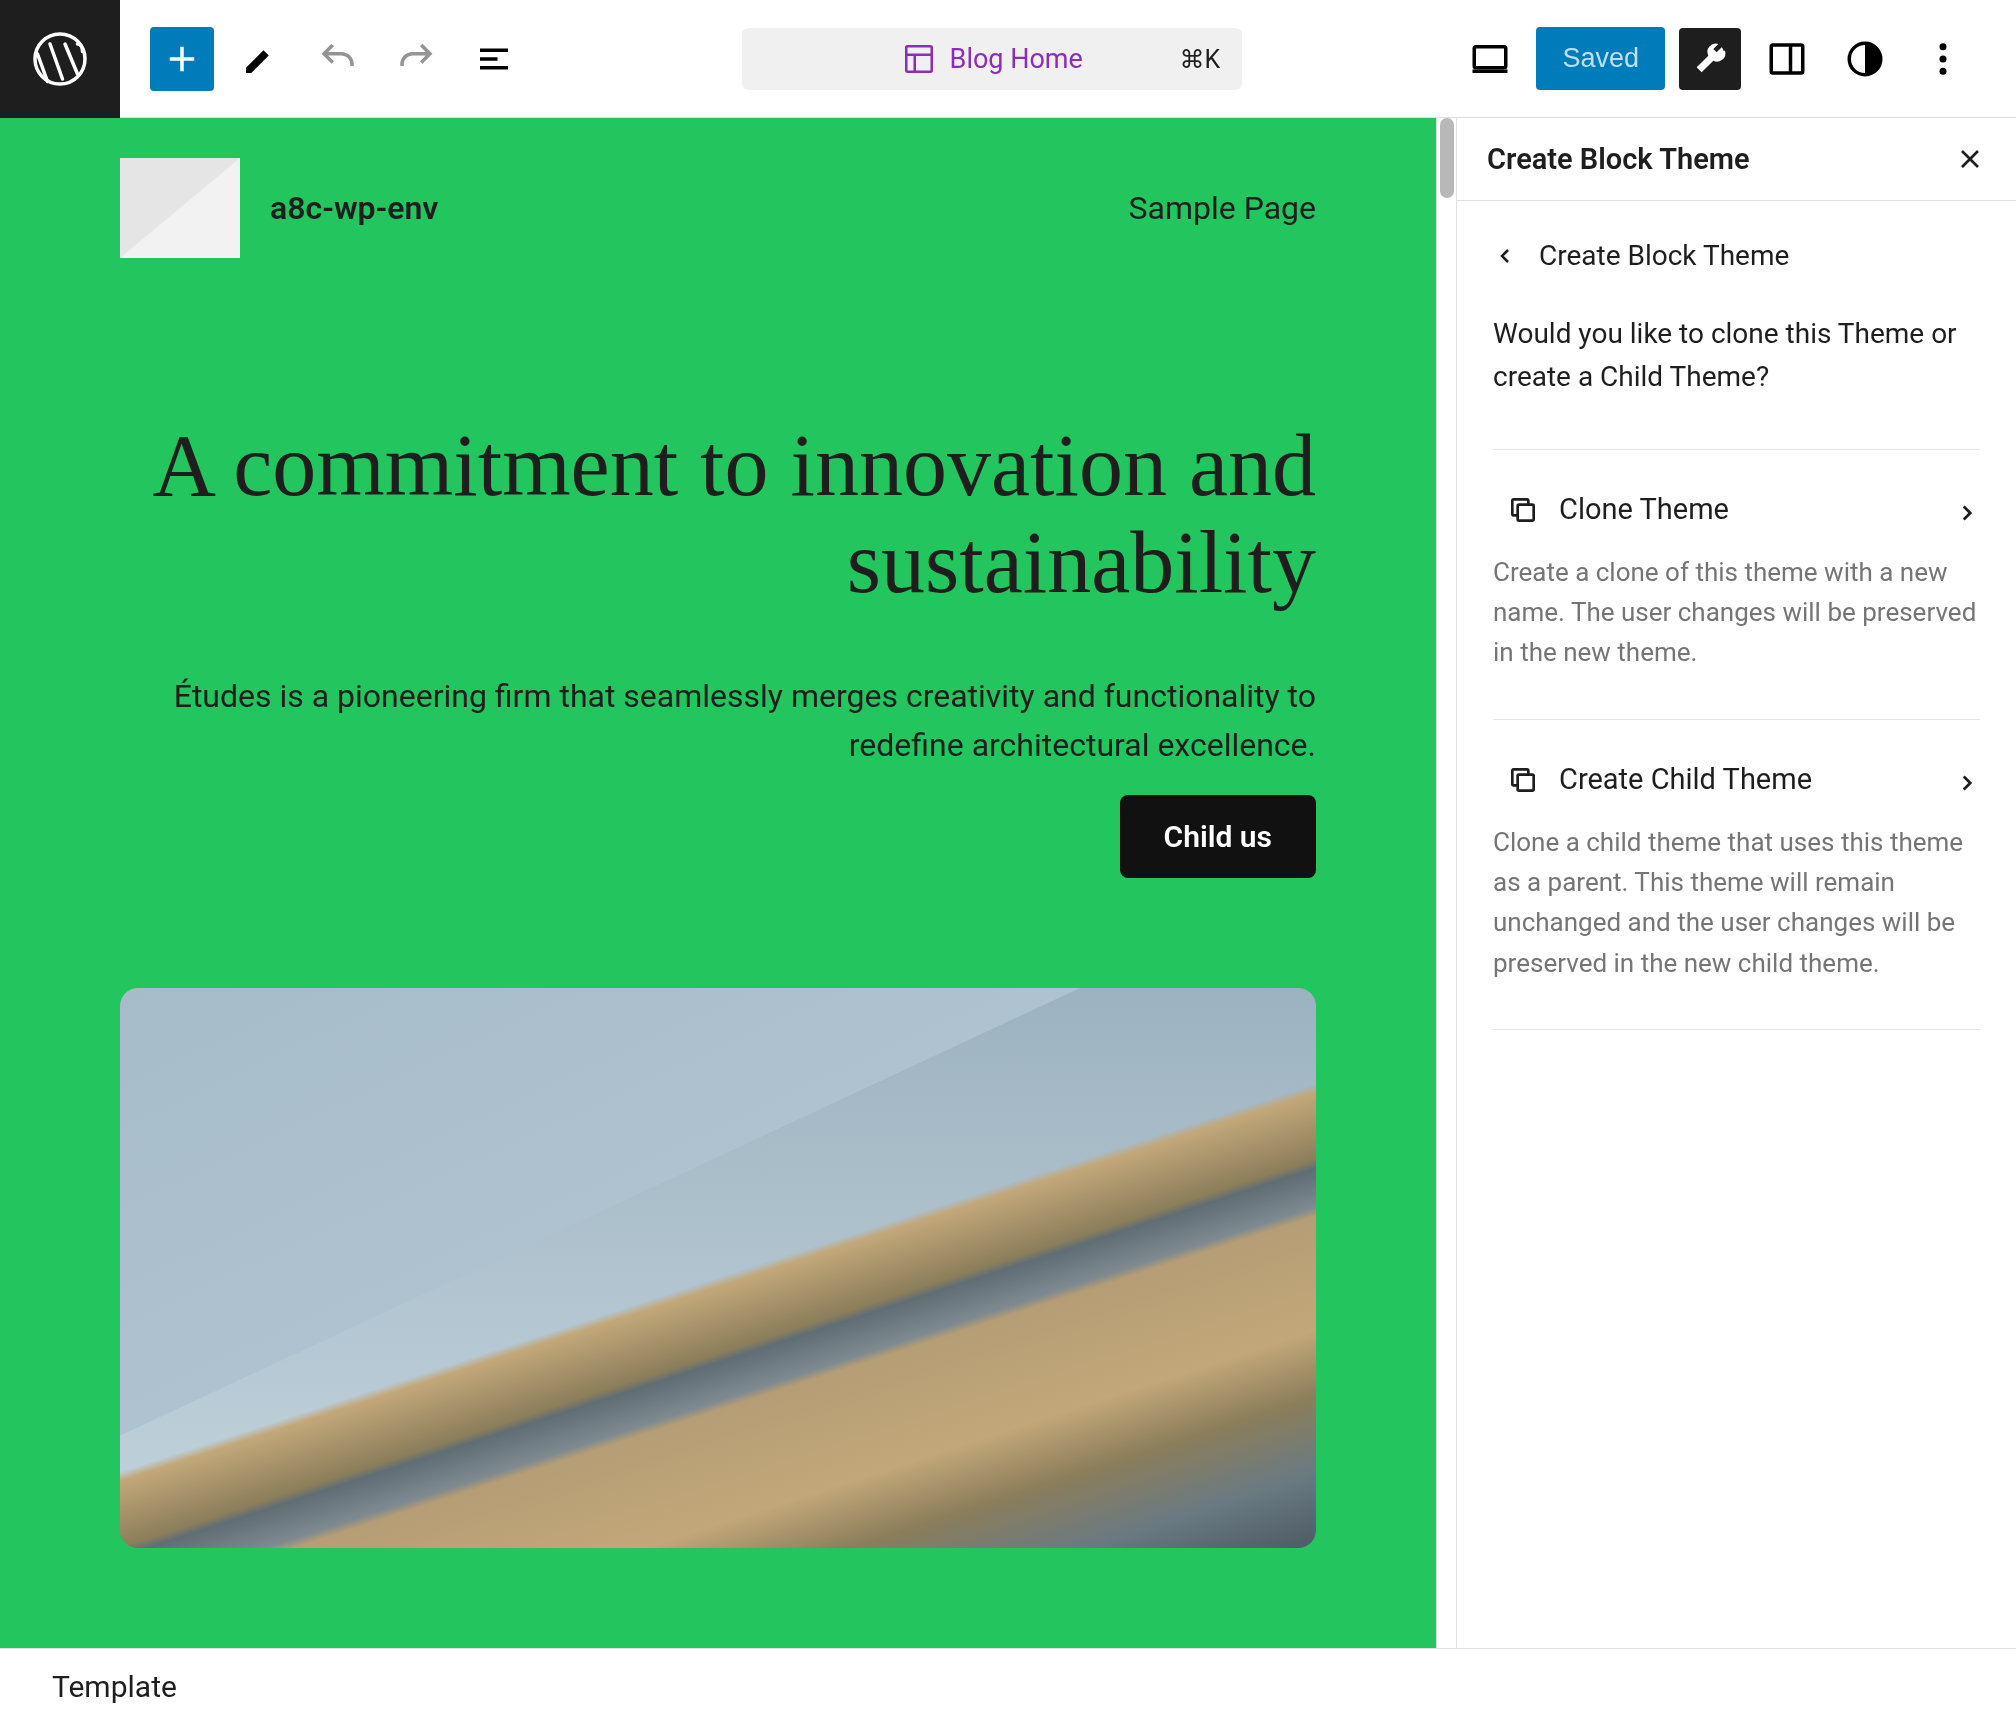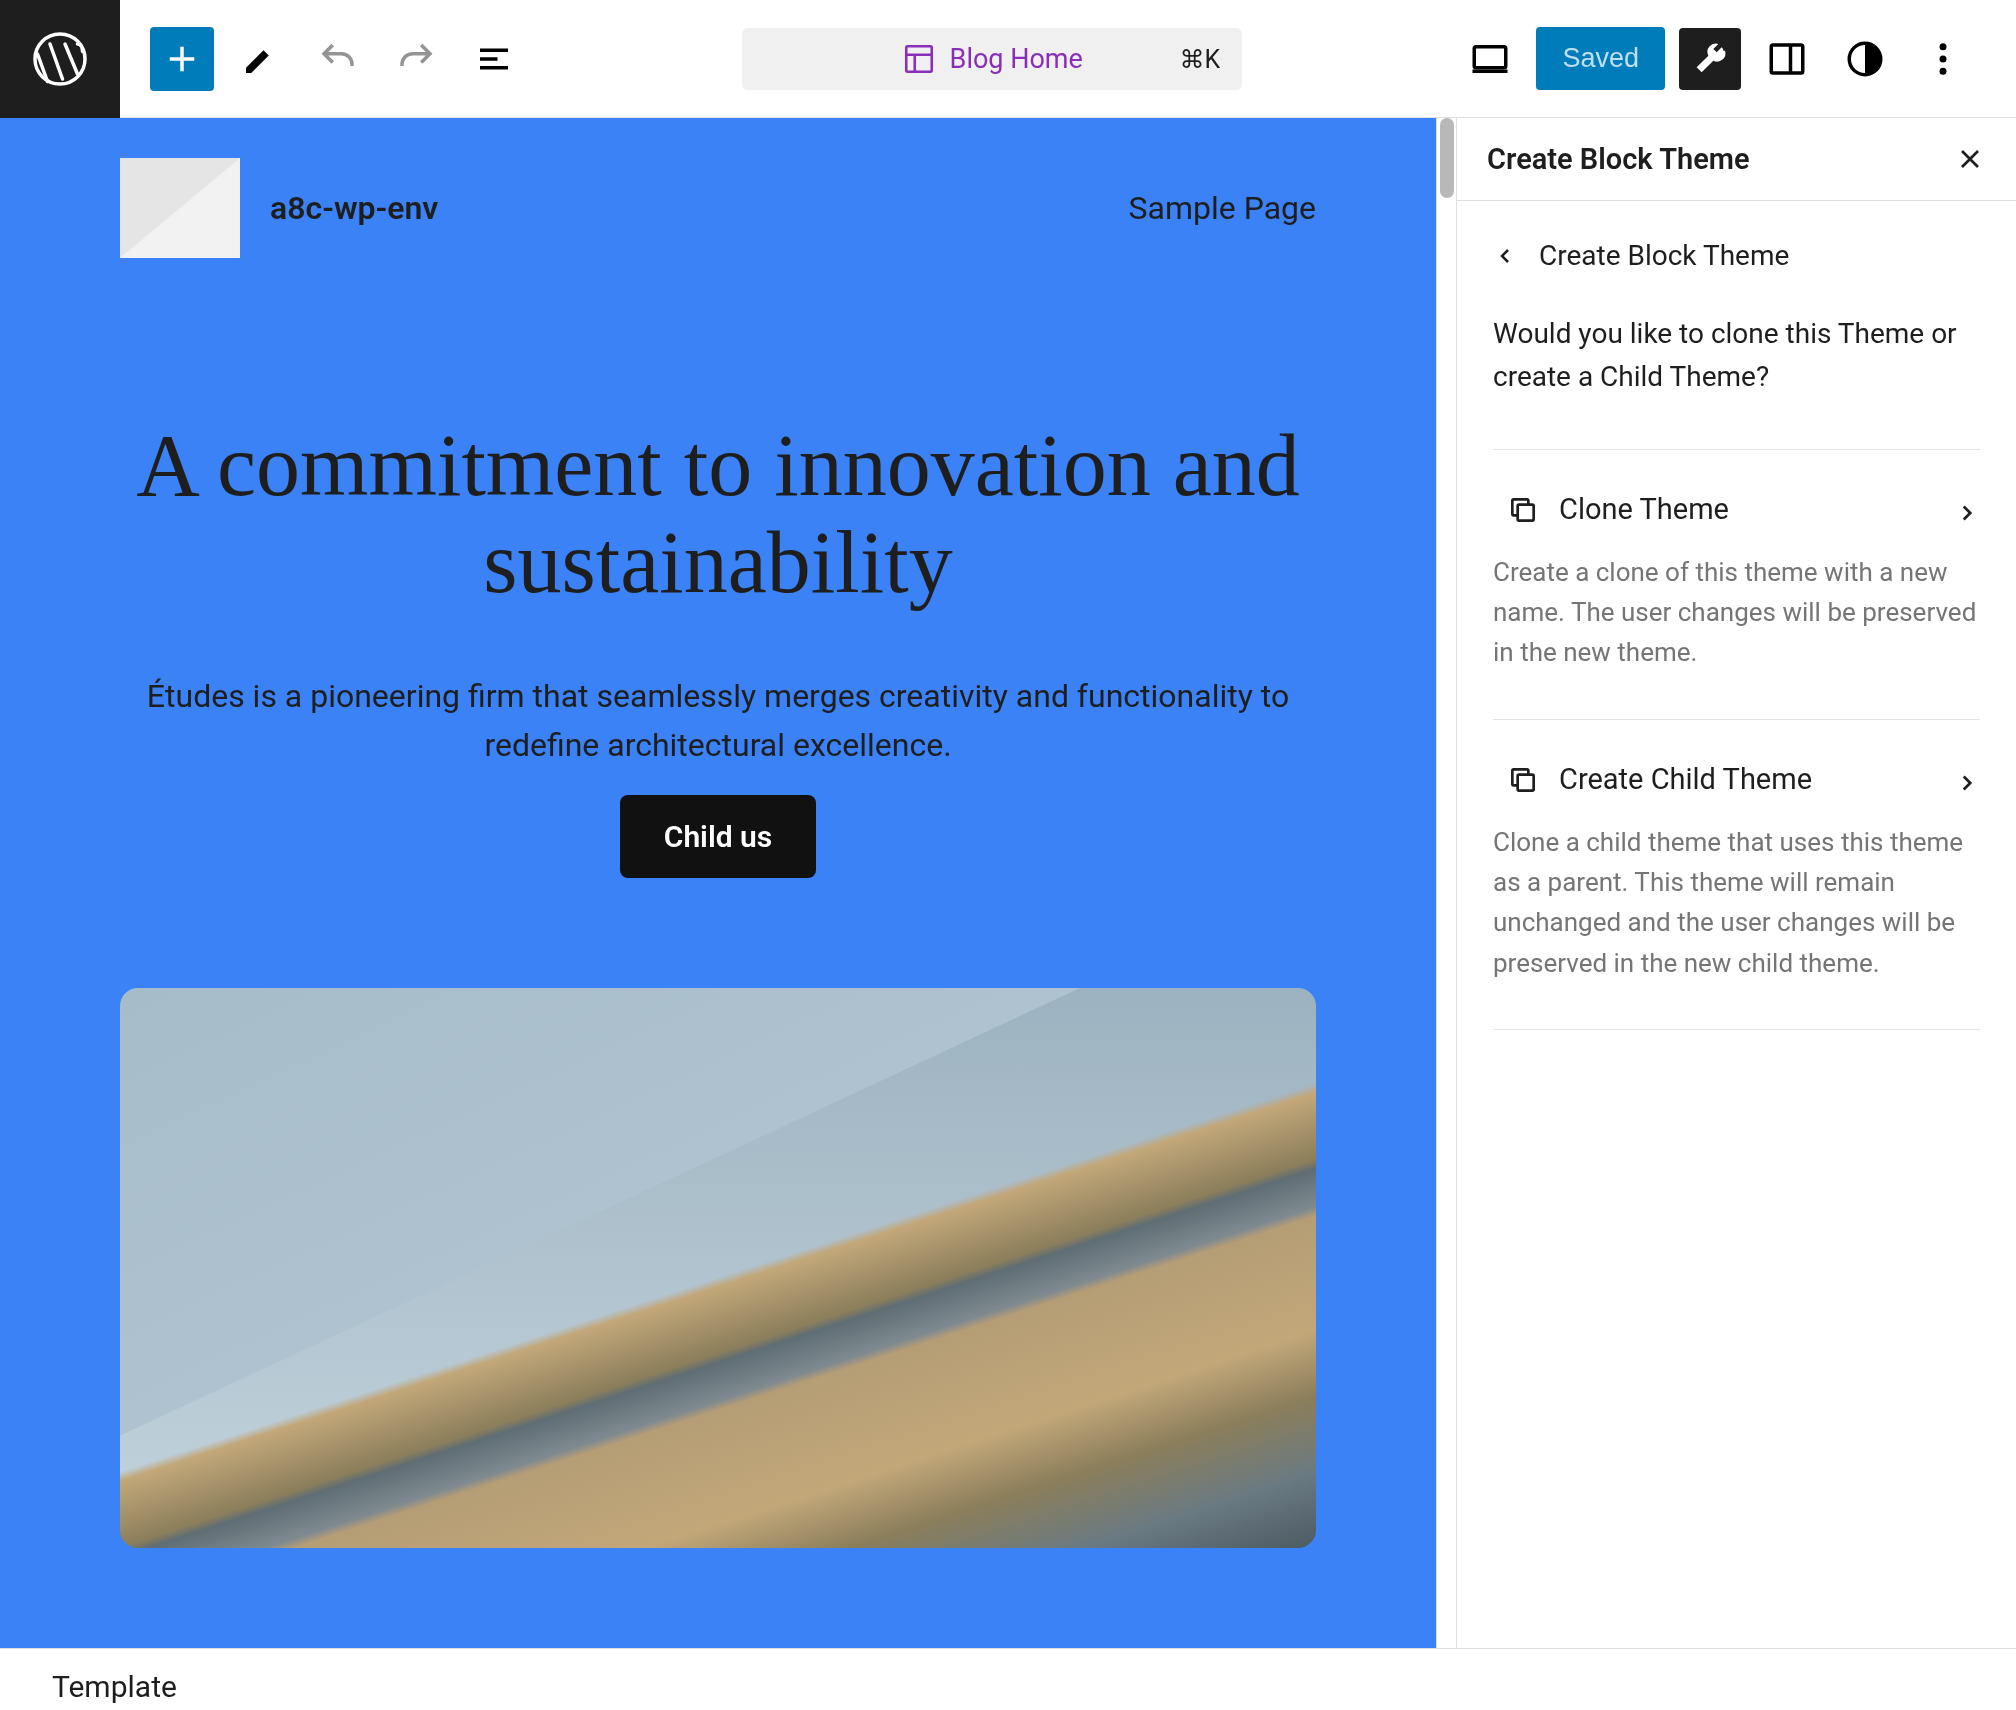--- a/index.html
+++ b/index.html
@@ -106,21 +106,21 @@
     }
     .tools-btn svg { width: 40px; height: 40px; }
 
     
     .main {
       display: flex;
       height: calc(1710px - 118px - 62px);
     }
     .canvas {
       flex: 1;
-      background: #3b82f6;
+      background: #22c55e;
       overflow: auto;
     }
     .canvas-inner {
       padding: 40px 120px;
     }
     .site-header {
       display: flex;
       align-items: center;
       justify-content: space-between;
       margin-bottom: 160px;
@@ -133,21 +133,21 @@
     .site-title {
       font-size: 32px;
       font-weight: 600;
       margin-left: 30px;
     }
     .site-nav {
       font-size: 32px;
       font-weight: 400;
     }
     .hero {
-      text-align: center;
+      text-align: right;
       max-width: 1200px;
       margin: 0 auto 110px;
     }
     .hero h1 {
       font-family: "Times New Roman", Georgia, serif;
       font-weight: 400;
       font-size: 88px;
       line-height: 1.1;
       margin-bottom: 60px;
     }

